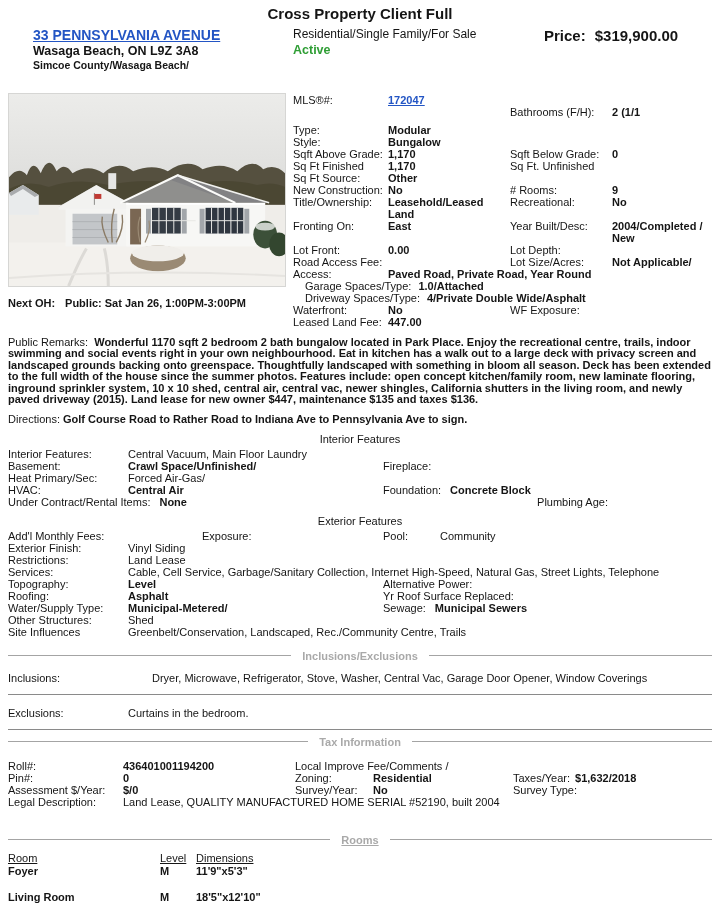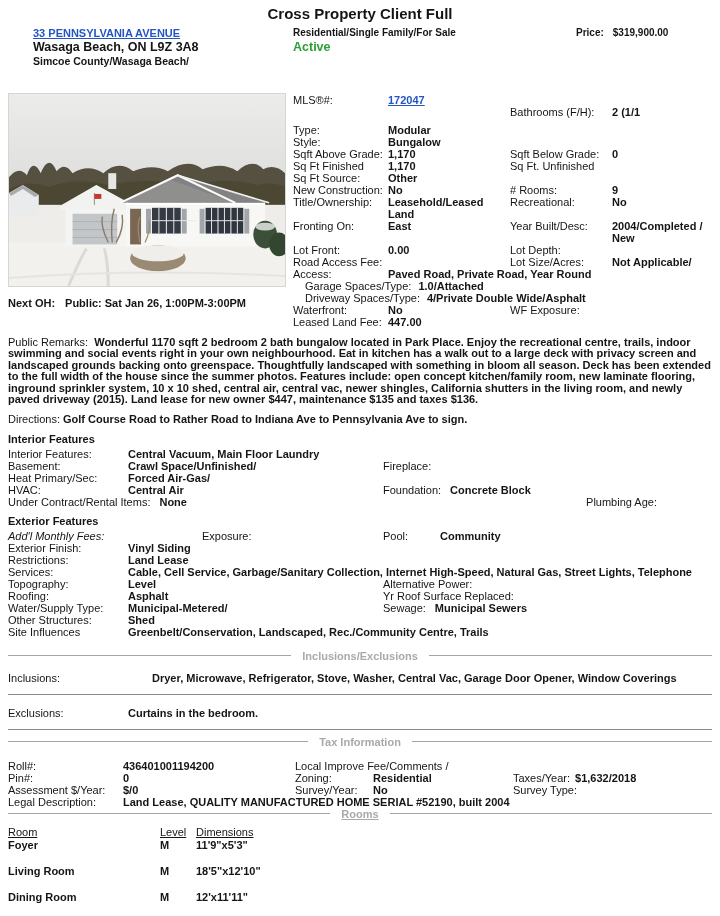--- a/index.html
+++ b/index.html
@@ -7,27 +7,27 @@
   .page {
     position:relative; width:720px; height:916px; overflow:hidden;
     font-family:"Liberation Sans", sans-serif; font-size:11px; color:#151515;
     background:#fff;
   }
   .b { font-weight:bold; }
   .doc-title { position:absolute; top:5px; left:0; width:720px; text-align:center;
     font-size:15px; font-weight:bold; }
   
   .addr-block { position:absolute; left:33px; top:27px; }
-  .addr-link { font-size:11px; font-weight:bold; color:#2355c4; text-decoration:underline; display:block; }
+  .addr-link { font-size:14px; font-weight:bold; color:#2355c4; text-decoration:underline; display:block; }
   .addr-city { font-size:12.5px; font-weight:bold; margin-top:1px; }
   .addr-county { font-size:10.5px; font-weight:bold; margin-top:1px; }
   .cat-block { position:absolute; left:293px; top:27px; }
-  .cat-line { font-size:10px; font-weight:bold; }
+  .cat-line { font-size:12px; font-weight:normal; }
   .status-line { font-size:12.5px; font-weight:bold; color:#2f9e35; margin-top:2px; }
-  .price-block { position:absolute; left:576px; top:27px; font-size:10px; font-weight:bold; display:flex; gap:9px; }
+  .price-block { position:absolute; left:544px; top:27px; font-size:15px; font-weight:bold; display:flex; gap:9px; }
   
   .photo { position:absolute; left:8px; top:93px; width:278px; height:194px;
     border:1px solid #d6d6d4; background:#e9e9e7; }
   .photo svg { display:block; width:100%; height:100%; }
   
   .details { position:absolute; left:293px; top:94px; width:424px; line-height:12px; }
   .drow { display:flex; align-items:flex-start; }
   .c1 { width:95px; flex:none; }
   .c2 { width:122px; flex:none; font-weight:bold; }
   .c3 { width:102px; flex:none; }
@@ -36,34 +36,34 @@
   .auto-lbl { flex:none; padding-right:7px;margin-left:12px; }
   .gap6 { height:6px; }
   .mls-link { color:#2355c4; text-decoration:underline; font-weight:bold; }
   .next-oh { position:absolute; left:8px; top:297px; font-weight:bold; display:flex; gap:10px; }
   
   .flow { position:absolute; left:8px; top:337px; width:704px; }
   .remarks { line-height:11.4px; }
   .remarks .lbl { font-weight:normal; }
   .remarks .txt { font-weight:bold; }
   .directions { margin-top:9px; line-height:11.4px; }
-  .sec-head { text-align:left; font-weight:bold; margin-top:7px; margin-bottom:3px; }
+  .sec-head { text-align:center; font-weight:normal; margin-top:7px; margin-bottom:3px; }
   .irow { display:flex; line-height:12px; align-items:flex-start; }
   .il { width:120px; flex:none; }
-  .iv { font-weight:bold; flex:1; }
+  .iv { font-weight:normal; flex:1; }
   .ivfix { font-weight:bold; width:255px; flex:none; }
   .ir-lbl { flex:none; }
   .ir-val { font-weight:bold; flex:none; margin-left:9px; }
-  .push-right { margin-left:auto; margin-right:55px; }
-  .x1 { width:194px; flex:none;font-style:italic; } .x2 { width:181px; flex:none; } .x3 { width:57px; flex:none; }
+  .push-right { margin-left:auto; margin-right:104px; }
+  .x1 { width:194px; flex:none; } .x2 { width:181px; flex:none; } .x3 { width:57px; flex:none; }
   .sec-div { display:flex; align-items:center; font-weight:bold; color:#a9a9a9; }
   .sec-div .line { flex:1; height:1px; background:#a4a4a4; }
   .sec-div .txt { padding:0 11px; }
   .hr { height:1px; background:#8a8a8a; }
-  .mt10 { margin-top:10px;gap:24px; } .mt12 { margin-top:12px; } .mt8 { margin-top:0;text-decoration:underline; }
+  .mt10 { margin-top:10px;gap:24px; } .mt12 { margin-top:12px; } .mt8 { margin-top:26px;text-decoration:underline; }
   
   .trow { display:flex; line-height:12px; }
   .t1 { width:115px; flex:none; }
   .t2 { width:172px; flex:none; font-weight:bold; }
   .t3 { width:78px; flex:none; }
   .t4 { width:140px; flex:none; font-weight:bold; }
   .t5 { flex:1; }
   .t5 .val { font-weight:bold; margin-left:5px; }
   
   .rrow { display:flex; line-height:12px; }

